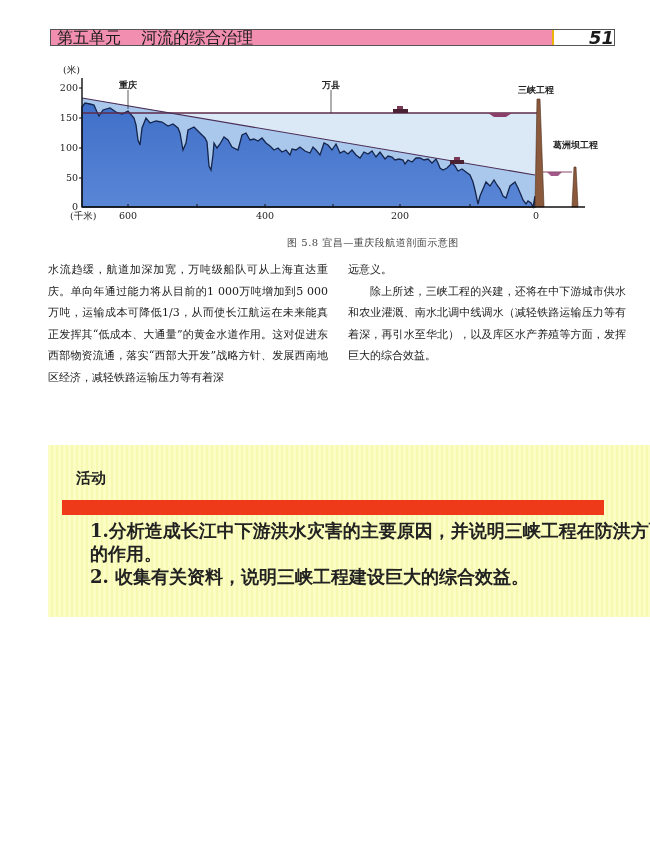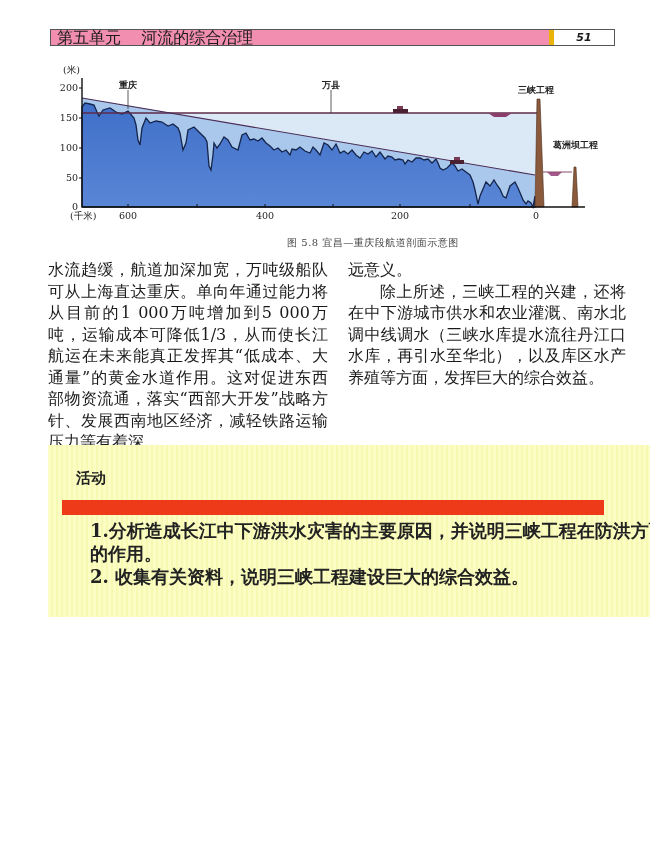--- a/index.html
+++ b/index.html
@@ -10,32 +10,32 @@
   .header {
     position: absolute; left: 50px; top: 29px; width: 565px; height: 17px;
     border: 1px solid #555; display: flex; box-sizing: border-box;
   }
   .header .unit {
     flex: 1; background: #f28fb0; font-family: "DejaVu Sans", sans-serif;
     font-size: 16px; line-height: 15px; padding-left: 6px; color: #1a1a1a;
     white-space: pre;
   }
   .header .pageno {
-    width: 60px; background: #fff; border-left: 5px solid #eab308;
+    width: 60px; background: #fff; border-left: 2px solid #eab308;
     font-family: "DejaVu Sans", sans-serif; font-style: italic; font-weight: bold;
-    font-size: 11px; line-height: 15px; text-align: center;
+    font-size: 18px; line-height: 15px; text-align: right;
   }
   .figure { position: absolute; left: 50px; top: 58px; width: 570px; height: 170px; }
   .figure svg { position: absolute; left: 0; top: 0; }
   .caption {
     position: absolute; left: 0; width: 650px; top: 236px; text-align: center;
     font-size: 10px; color: #444; letter-spacing: 0.5px; padding-left: 48px;
   }
   .col {
-    position: absolute; font-size: 16px; line-height: 21.5px; text-align: justify;
+    position: absolute; font-size: 11px; line-height: 21.5px; text-align: justify;
   }
   .col p { margin: 0; }
   .col-left { left: 48px; top: 259px; width: 280px; }
   .col-right { left: 348px; top: 259px; width: 278px; }
   .indent { text-indent: 2em; }
   .activity {
     position: absolute; left: 48px; top: 445px; width: 620px; height: 172px;
     background: repeating-linear-gradient(90deg, #fbfdc4 0px, #fbfdc4 3px, #f6f9b0 3px, #f6f9b0 5px);
   }
   .activity .title {
@@ -138,21 +138,21 @@
 </div>
 
 <div class="caption">图 5.8  宜昌—重庆段航道剖面示意图</div>
 
 <div class="col col-left">
   <p>水流趋缓，航道加深加宽，万吨级船队可从上海直达重庆。单向年通过能力将从目前的1 000万吨增加到5 000万吨，运输成本可降低1/3，从而使长江航运在未来能真正发挥其“低成本、大通量”的黄金水道作用。这对促进东西部物资流通，落实“西部大开发”战略方针、发展西南地区经济，减轻铁路运输压力等有着深</p>
 </div>
 
 <div class="col col-right">
   <p>远意义。</p>
-  <p class="indent">除上所述，三峡工程的兴建，还将在中下游城市供水和农业灌溉、南水北调中线调水（三峡水库提水流往丹江口水库，再引水至华北），以及库区水产养殖等方面，发挥巨大的综合效益。</p>
+  <p class="indent">除上所述，三峡工程的兴建，还将在中下游城市供水和农业灌溉、南水北调中线调水（减轻铁路运输压力等有着深，再引水至华北），以及库区水产养殖等方面，发挥巨大的综合效益。</p>
 </div>
 
 <div class="activity">
   <div class="title">活动</div>
   <div class="bar"></div>
   <ol>
     <li>1.分析造成长江中下游洪水灾害的主要原因，并说明三峡工程在防洪方面的作用。</li>
     <li>2. 收集有关资料，说明三峡工程建设巨大的综合效益。</li>
   </ol>
 </div>

